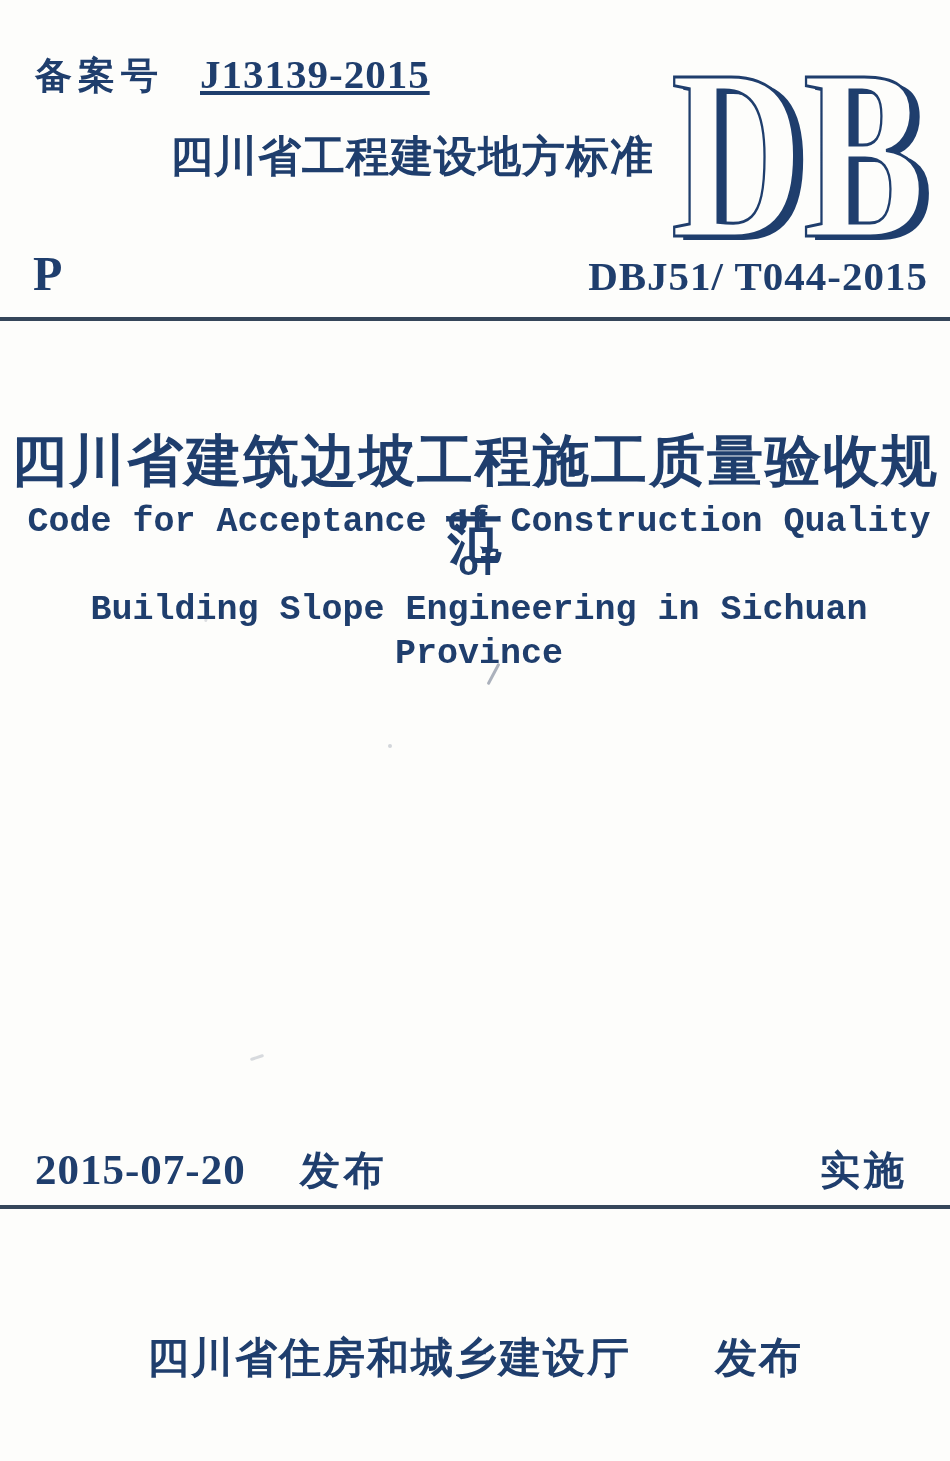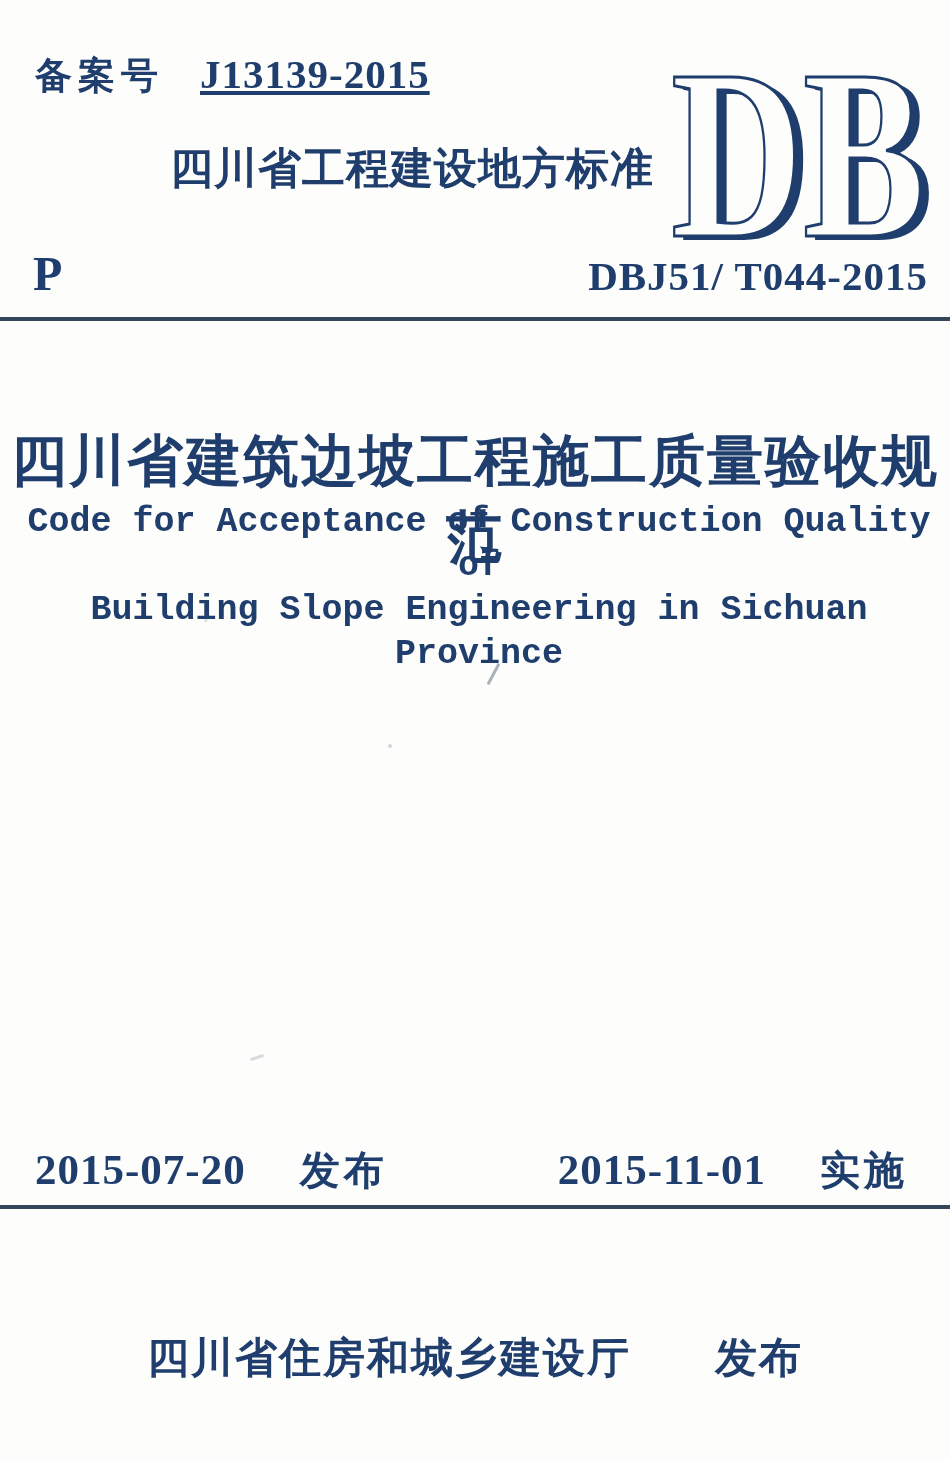--- a/index.html
+++ b/index.html
@@ -27,21 +27,21 @@
     left: 35px; top: 50px;
     display: flex; align-items: baseline; gap: 36px;
     font-family: "Liberation Serif", serif;
     font-weight: 700;
   }
   .record-label { font-size: 37px; letter-spacing: 6px; }
   .record-number { font-size: 41px; letter-spacing: 1px; text-decoration: underline; }
 
   .standard-type {
     position: absolute;
-    left: 170px; top: 140px;
+    left: 170px; top: 128px;
     font-family: "Liberation Sans", sans-serif;
     font-weight: 700;
     font-size: 43px;
     letter-spacing: 1px;
   }
 
   .db-logo {
     position: absolute;
     top: 52px; right: 14px;
     width: 272px; height: 196px;
@@ -165,21 +165,20 @@
   <div class="artifact artifact-2"></div>
   <div class="artifact artifact-3"></div>
   <div class="artifact artifact-4"></div>
 
   <div class="dates-row">
     <div class="date-group">
       <span class="date-value">2015-07-20</span>
       <span class="date-label">发布</span>
     </div>
     <div class="date-group">
-      <span class="date-value">2015-11-01</span>
       <span class="date-label">实施</span>
     </div>
   </div>
 
   <div class="divider divider-bottom"></div>
 
   <div class="publisher-row">
     <span>四川省住房和城乡建设厅</span>
     <span>发布</span>
   </div>

